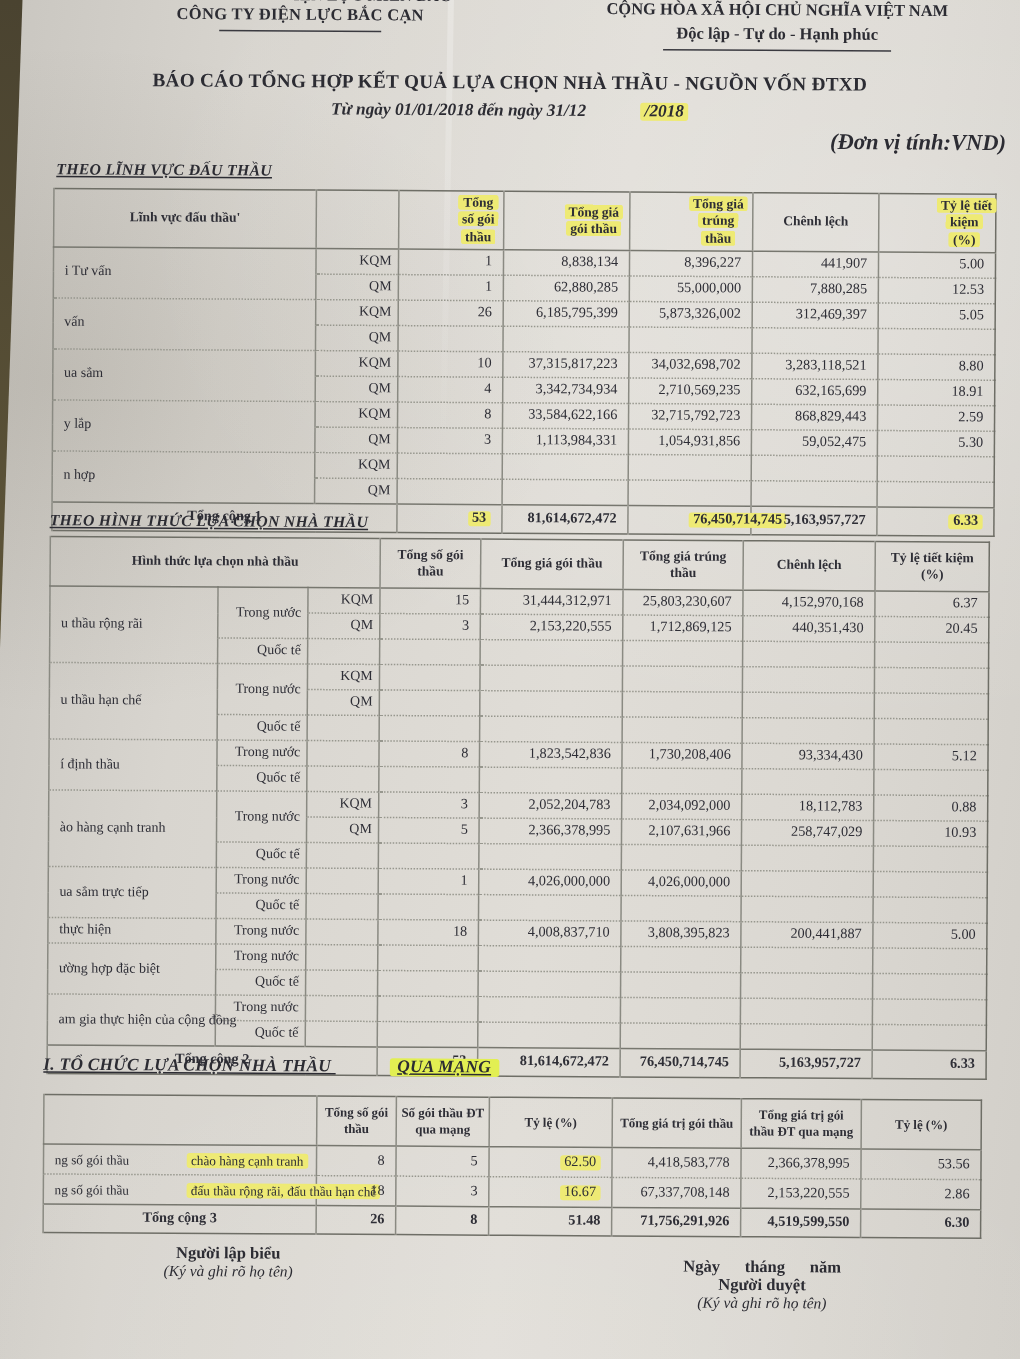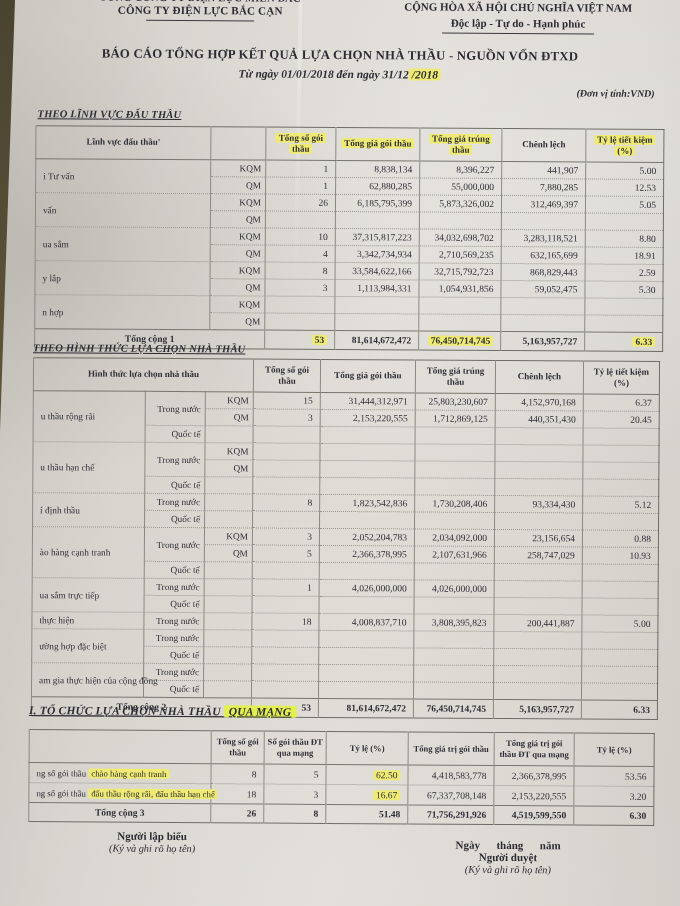--- a/index.html
+++ b/index.html
@@ -32,21 +32,21 @@
 
   .hdr-right { position:absolute; top:0px; left:368px; width:300px; text-align:center; }
   .mot1 { font-weight:bold; font-size:11px; white-space:nowrap; }
   .mot2 { font-weight:bold; font-size:11px; margin-top:4px; }
   .rule-right { width:152px; height:0; border-bottom:1.4px solid #3a3a40; margin:4px auto 0; }
 
   .title { position:absolute; top:48px; left:50px; width:580px; text-align:center;
            font-weight:bold; font-size:12.8px; letter-spacing:0.2px; white-space:nowrap; }
   .subtitle { position:absolute; top:68px; left:50px; width:580px; text-align:center;
               font-weight:bold; font-style:italic; font-size:11.5px; }
-  .unit { position:absolute; top:86px; right:25px; font-style:italic; font-weight:bold; font-size:10px; }
+  .unit { position:absolute; top:86px; right:9px; font-style:italic; font-weight:bold; font-size:15px; }
 
   .sec { position:absolute; font-weight:bold; font-style:italic; font-size:10.5px;
          text-decoration:underline; letter-spacing:0.2px; white-space:nowrap; }
   .sec1 { top:110px; left:38px;text-decoration:underline; }
   .sec2 { top:344px; left:35px; }
   .sec3 { top:706px; left:33px; font-size:11.5px; }
 
   table.doc-table { position:absolute; border-collapse:collapse; table-layout:fixed;
     border:1.2px solid #6e6e66; font-size:9.5px; color:#2e2e36; }
   .t1 { top:127px; left:36px; width:628px; }
@@ -63,21 +63,21 @@
   .t3 tr.head td { font-size:8.6px; }
   .doc-table td.num { text-align:right; padding-right:7px; }
   .doc-table td.lab { text-align:left; padding-left:7px; font-size:9.3px; }
   .t3 td.lab { font-size:8.8px; }
   .doc-table td.sub { text-align:right; padding-left:5px; font-size:9.3px; }
   .doc-table td.ctr { text-align:center; }
   .doc-table tr.tot { height:19px; }
   .doc-table tr.tot td { border-top:1.2px solid #77776f; font-weight:bold; }
 
   .hl { background:#eeea74; border-radius:2px; padding:0 3px;
-        box-decoration-break:clone; -webkit-box-decoration-break:clone; }
+        box-decoration-break:clone;margin-left:36px; -webkit-box-decoration-break:clone; }
   .hl2 { background:#e2ef52; padding:0 5px; }
 
   .foot-left { position:absolute; top:831px; left:52px; width:210px; text-align:center; }
   .foot-right { position:absolute; top:838px; left:388px; width:250px; text-align:center; }
   .foot-title { font-weight:bold; font-size:11px; }
   .foot-note { font-style:italic; font-size:10.3px; margin-top:1px; }
   .foot-date { font-weight:bold; font-size:11px; white-space:pre; }
 </style>
 </head>
 <body>
@@ -314,21 +314,21 @@
             <td class="num"></td>
             <td class="num"></td>
           </tr>
           <tr>
             <td rowspan="3" class="lab"><span>ào hàng cạnh tranh</span></td>
             <td rowspan="2" class="sub"><span>Trong nước</span></td>
             <td class="sub"><span>KQM</span></td>
             <td class="num"><span>3</span></td>
             <td class="num"><span>2,052,204,783</span></td>
             <td class="num"><span>2,034,092,000</span></td>
-            <td class="num"><span>23,156,654</span></td>
+            <td class="num"><span>18,112,783</span></td>
             <td class="num"><span>0.88</span></td>
           </tr>
           <tr>
             <td class="sub"><span>QM</span></td>
             <td class="num"><span>5</span></td>
             <td class="num"><span>2,366,378,995</span></td>
             <td class="num"><span>2,107,631,966</span></td>
             <td class="num"><span>258,747,029</span></td>
             <td class="num"><span>10.93</span></td>
           </tr>
@@ -449,21 +449,21 @@
             <td class="num"><span>2,366,378,995</span></td>
             <td class="num"><span>53.56</span></td>
           </tr>
           <tr>
             <td class="lab"><span>ng số gói thầu </span><span class="hl">đấu thầu rộng rãi, đấu thầu hạn chế</span></td>
             <td class="num"><span>18</span></td>
             <td class="num"><span>3</span></td>
             <td class="num"><span class="hl">16.67</span></td>
             <td class="num"><span>67,337,708,148</span></td>
             <td class="num"><span>2,153,220,555</span></td>
-            <td class="num"><span>3.20</span></td>
+            <td class="num"><span>2.86</span></td>
           </tr>
           <tr class="tot">
             <td class="ctr"><span>Tổng cộng 3</span></td>
             <td class="num"><span>26</span></td>
             <td class="num"><span>8</span></td>
             <td class="num"><span>51.48</span></td>
             <td class="num"><span>71,756,291,926</span></td>
             <td class="num"><span>4,519,599,550</span></td>
             <td class="num"><span>6.30</span></td>
           </tr>

